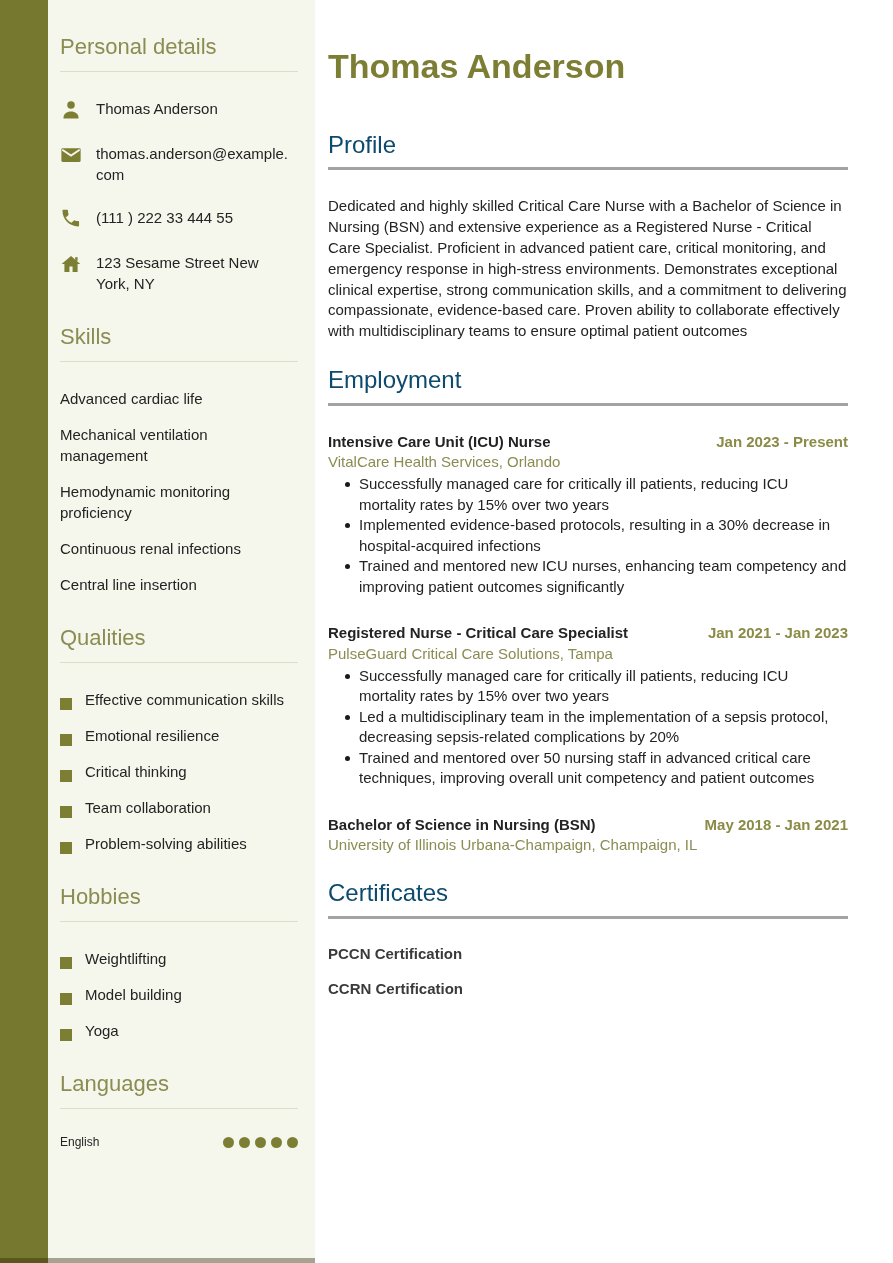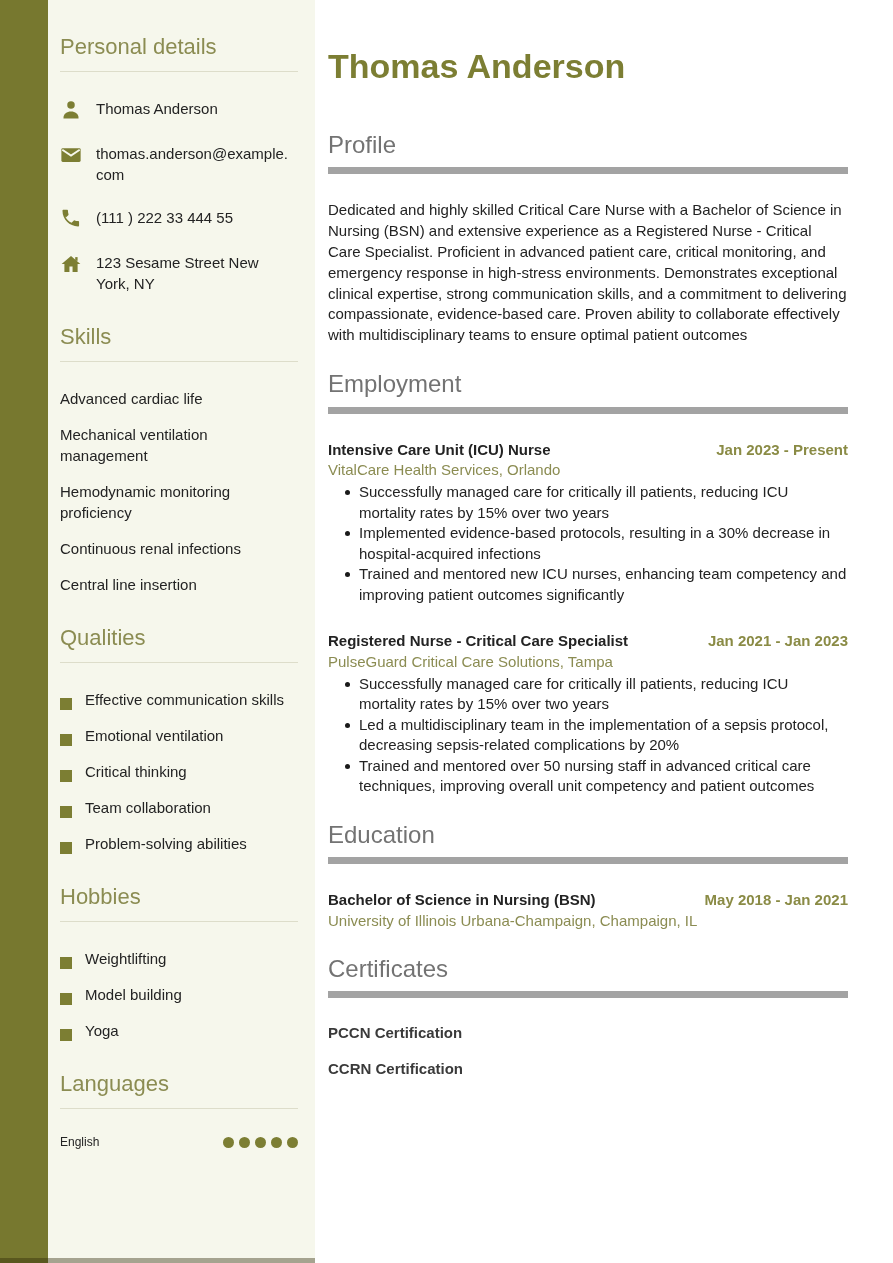--- a/index.html
+++ b/index.html
@@ -60,22 +60,22 @@
 
   
   .main { flex:1; background:#ffffff; padding:46px 45px 20px 13px; }
   .resume-name {
     font-size:34px; line-height:1.2; font-weight:700; color:#7c7e33;
     margin-bottom:44px;
   }
   .main-section { margin-top:24px; }
   .main-section:first-of-type { margin-top:0; }
   .main-heading {
-    font-size:24px; font-weight:400; color:#737373; line-height:1.15;
-    padding-bottom:9px; border-bottom:7px solid #a3a3a3;
+    font-size:24px; font-weight:400; color:#0c4a6e; line-height:1.15;
+    padding-bottom:9px; border-bottom:3px solid #a3a3a3;
   }
   .profile-text {
     margin-top:26px;
     font-size:15px; line-height:20.8px; color:#232323;
   }
   .job { margin-top:26px; margin-bottom:18px; }
   .job-header { display:flex; justify-content:space-between; align-items:baseline; }
   .job-title { font-size:15px; font-weight:700; color:#232323; line-height:19.5px; }
   .job-dates { font-size:15px; font-weight:700; color:#8a8b45; white-space:nowrap; line-height:19.5px; }
   .job-company { font-size:15px; color:#8b8c52; line-height:20px; margin-top:1px; }
@@ -157,21 +157,21 @@
 
     <section class="side-section">
       <div class="side-heading">Qualities</div>
       <div class="sq-list">
         <div class="sq-item">
             <span class="sq-bullet"></span>
             <span>Effective communication skills</span>
           </div>
         <div class="sq-item">
             <span class="sq-bullet"></span>
-            <span>Emotional ventilation</span>
+            <span>Emotional resilience</span>
           </div>
         <div class="sq-item">
             <span class="sq-bullet"></span>
             <span>Critical thinking</span>
           </div>
         <div class="sq-item">
             <span class="sq-bullet"></span>
             <span>Team collaboration</span>
           </div>
         <div class="sq-item">
@@ -266,21 +266,20 @@
             </div>
           <div class="bullet-row">
               <span class="bullet-dot"></span>
               <span class="bullet-text">Trained and mentored over 50 nursing staff in advanced critical care techniques, improving overall unit competency and patient outcomes</span>
             </div>
         </div>
       </div>
     </section>
 
     <section class="main-section">
-      <div class="main-heading">Education</div>
       <div class="edu-entry">
         <div class="job-header">
           <span class="job-title">Bachelor of Science in Nursing (BSN)</span>
           <span class="job-dates">May 2018 - Jan 2021</span>
         </div>
         <div class="job-company">University of Illinois Urbana-Champaign, Champaign, IL</div>
       </div>
     </section>
 
     <section class="main-section">

